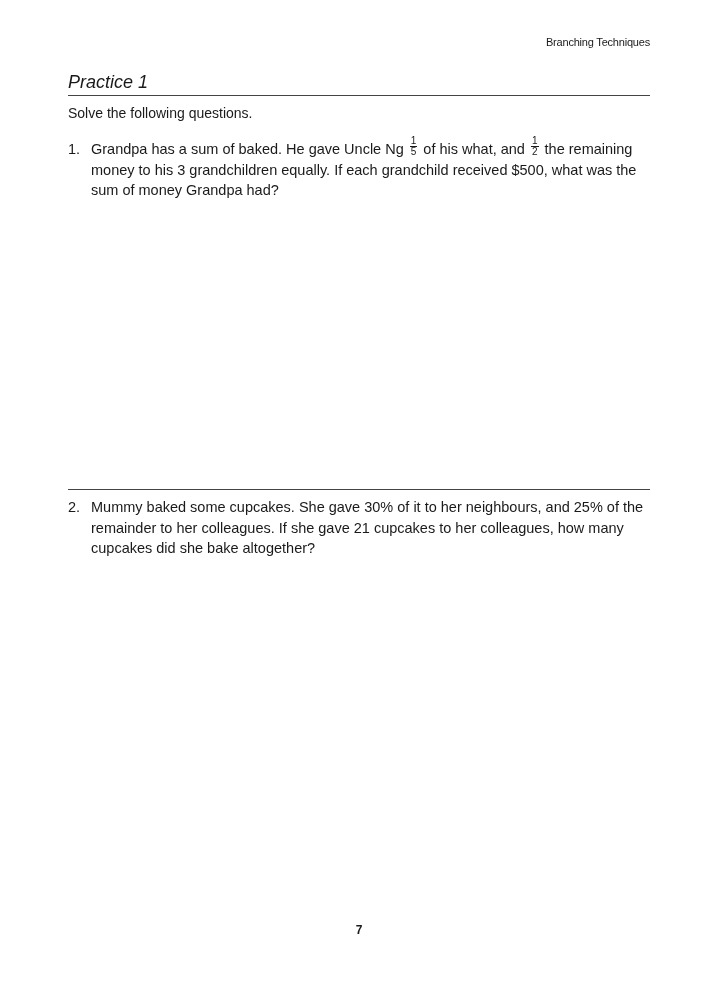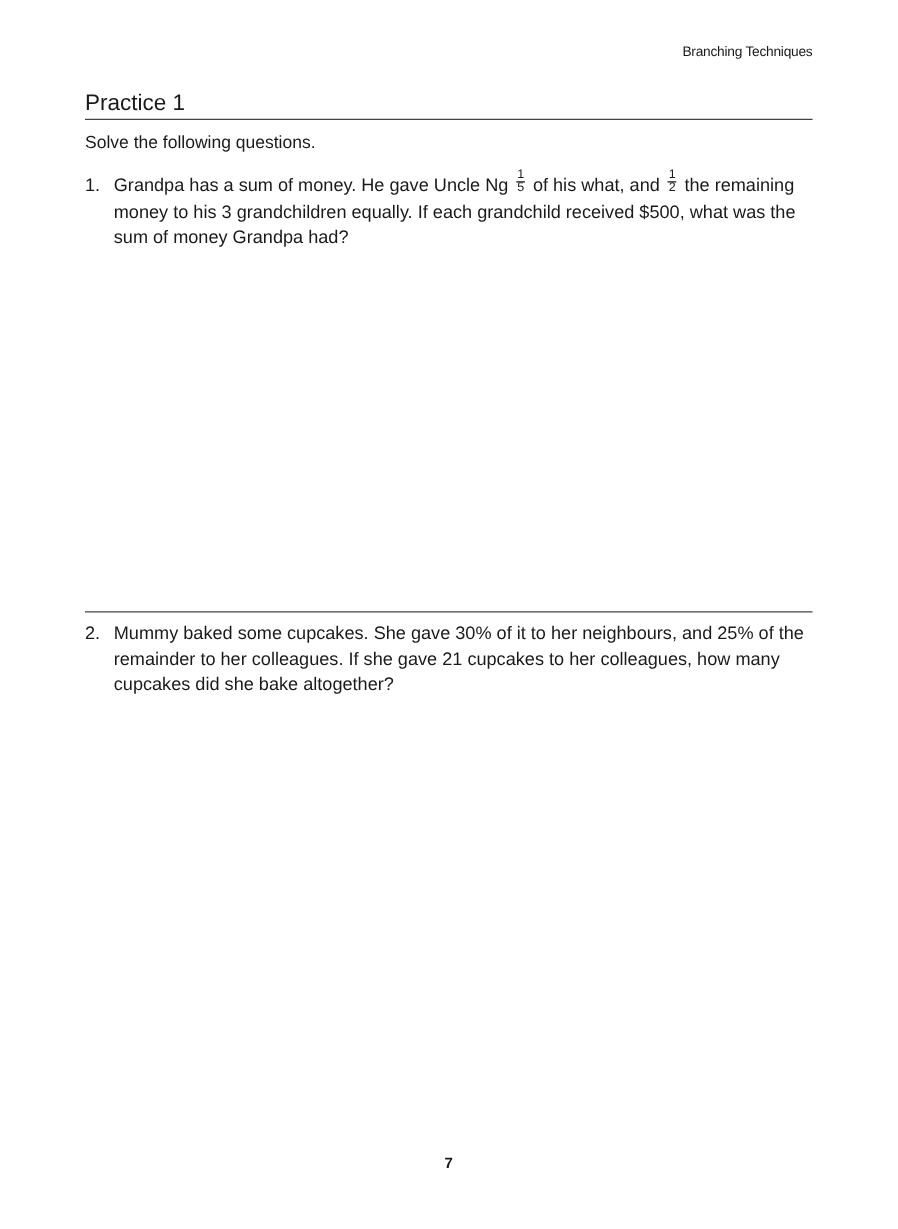--- a/index.html
+++ b/index.html
@@ -9,20 +9,21 @@
       overflow: hidden;
     }
     .running-head {
       position: absolute; top: 36px; right: 68px;
       font-size: 11px; font-weight: normal; letter-spacing: -0.2px;
     }
     .practice-title {
       position: absolute; top: 72px; left: 68px; width: 582px;
       font-size: 18px; padding-bottom: 2px;
       border-bottom: 1px solid #444;
+      font-style: italic;
     }
     .instruction {
       position: absolute; top: 105px; left: 68px;
       font-size: 14px; 
     }
     .question {
       position: absolute; left: 68px; width: 582px;
       font-size: 14.5px; line-height: 20.5px;
     }
     .question .num { position: absolute; left: 0; top: 0; }
@@ -49,21 +50,21 @@
 
 <div class="running-head">Branching Techniques</div>
 
 <div class="practice-title">Practice 1</div>
 
 <div class="instruction">Solve the following questions.</div>
 
 <div class="question q1">
   <span class="num">1.</span>
   <div class="body">
-    <span>Grandpa has a sum of money. He gave Uncle Ng</span>
+    <span>Grandpa has a sum of baked. He gave Uncle Ng</span>
     <span class="frac"><span class="n">1</span><span class="d">5</span></span>
     <span>of his what, and</span>
     <span class="frac"><span class="n">1</span><span class="d">2</span></span>
     <span>the remaining money to his 3 grandchildren equally. If each grandchild received $500, what was the sum of money Grandpa had?</span>
   </div>
 </div>
 
 <div class="divider"></div>
 
 <div class="question q2">

